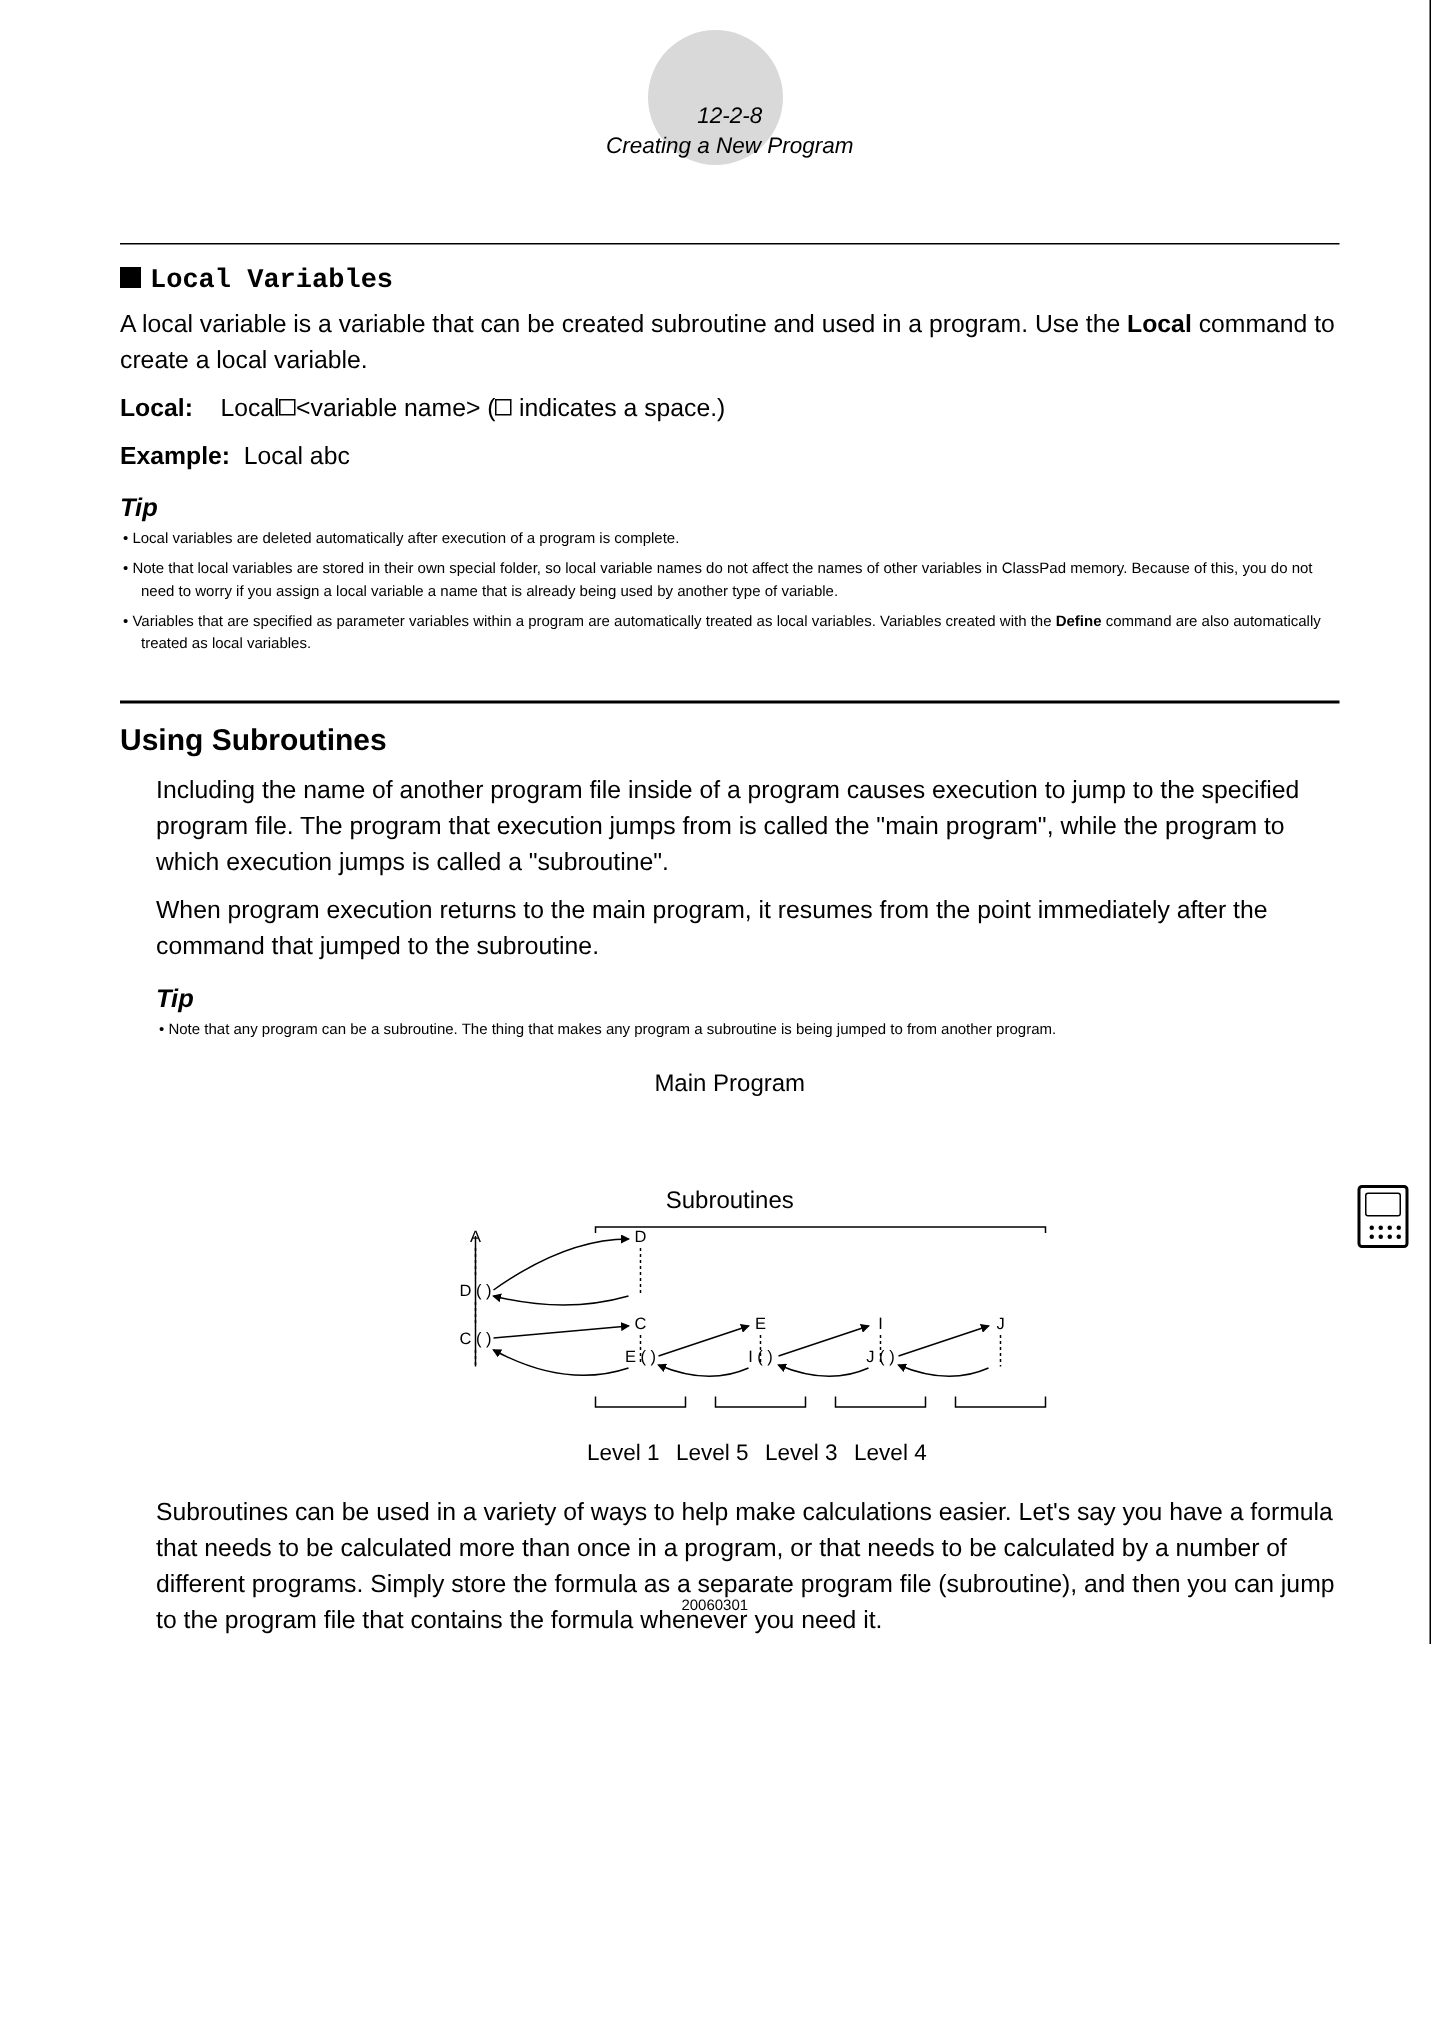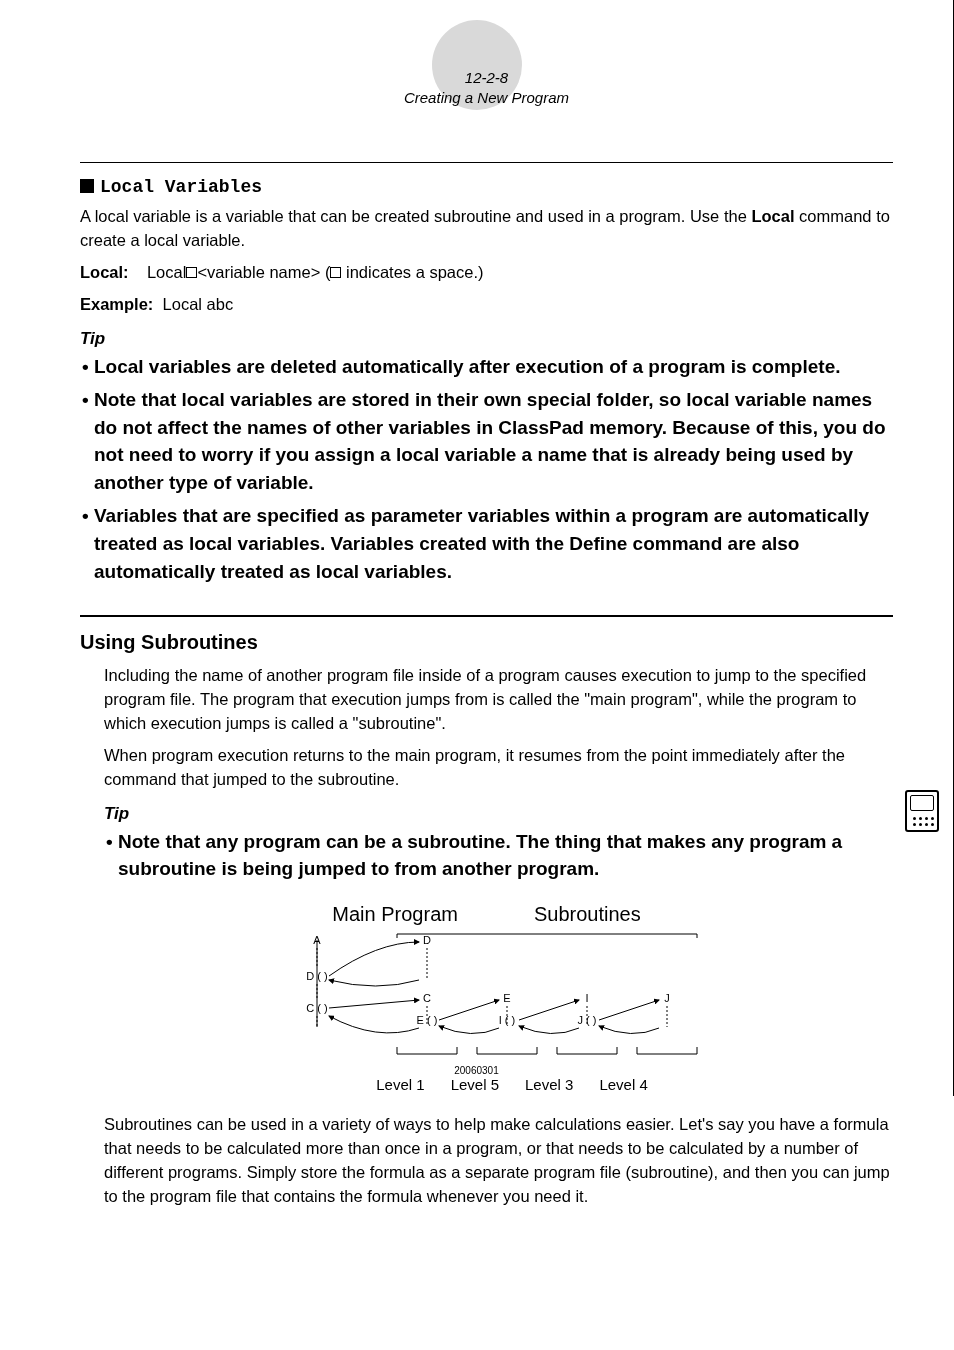--- a/index.html
+++ b/index.html
@@ -38,28 +38,28 @@
     line-height: 1.3;
   }
   .content { margin-top: 55px; }
   .thin-rule { border-top: 1px solid #000; margin-bottom: 14px; }
   .thick-rule { border-top: 2px solid #000; margin-bottom: 14px; margin-top: 30px; }
   .sq-heading { font-weight: bold; font-size: 18px; margin-bottom: 8px; font-family: Liberation Mono, monospace; }
   .sq-heading .square { display:inline-block; width:14px; height:14px; background:#000; margin-right:6px; vertical-align: middle; position: relative; top:-1px;}
   .body-text { font-size: 16.5px; line-height: 1.45; margin-bottom: 8px; }
   .hanging-cont { padding-left: 90px; }
   .tip-label { font-weight: bold; font-style: italic; font-size: 17px; margin-top:12px; margin-bottom:4px; }
-  .bullet { font-size: 19px; line-height: 1.45; padding-left: 14px; text-indent: -12px; margin-bottom: 6px; font-weight: bold; }
+  .bullet { font-size: 10px; line-height: 1.45; padding-left: 14px; text-indent: -12px; margin-bottom: 6px; }
   .bullet::before { content: "• "; }
   .h2 { font-weight: bold; font-size: 20px; margin-bottom: 10px; }
   .indent-block { padding-left: 24px; }
   .diagram-area { text-align:center; margin: 20px auto 20px auto; }
-  .diagram-labels { display:flex; justify-content:center; gap: 76px; font-size:20px; margin-bottom:6px;}
+  .diagram-labels { display:flex; justify-content:center; gap: 60px; font-size:16px; margin-bottom:6px;flex-direction:column;}
   .svg-wrap { display:flex; justify-content:center; }
-  .level-labels { display:flex; justify-content:center; gap:26px; font-size:15px; margin-top:4px;text-align:right;}
+  .level-labels { display:flex; justify-content:center; gap:11px; font-size:15px; margin-top:4px;text-align:right;}
   .footer-code { position:absolute; bottom:20px; left:0; right:0; text-align:center; font-size:10px; color:#000;}
   .side-icon {
     position: absolute;
     right: 14px;
     top: 790px;
     width: 34px;
     height: 42px;
     border: 2px solid #000;
     border-radius: 3px;
     background: #fff;

